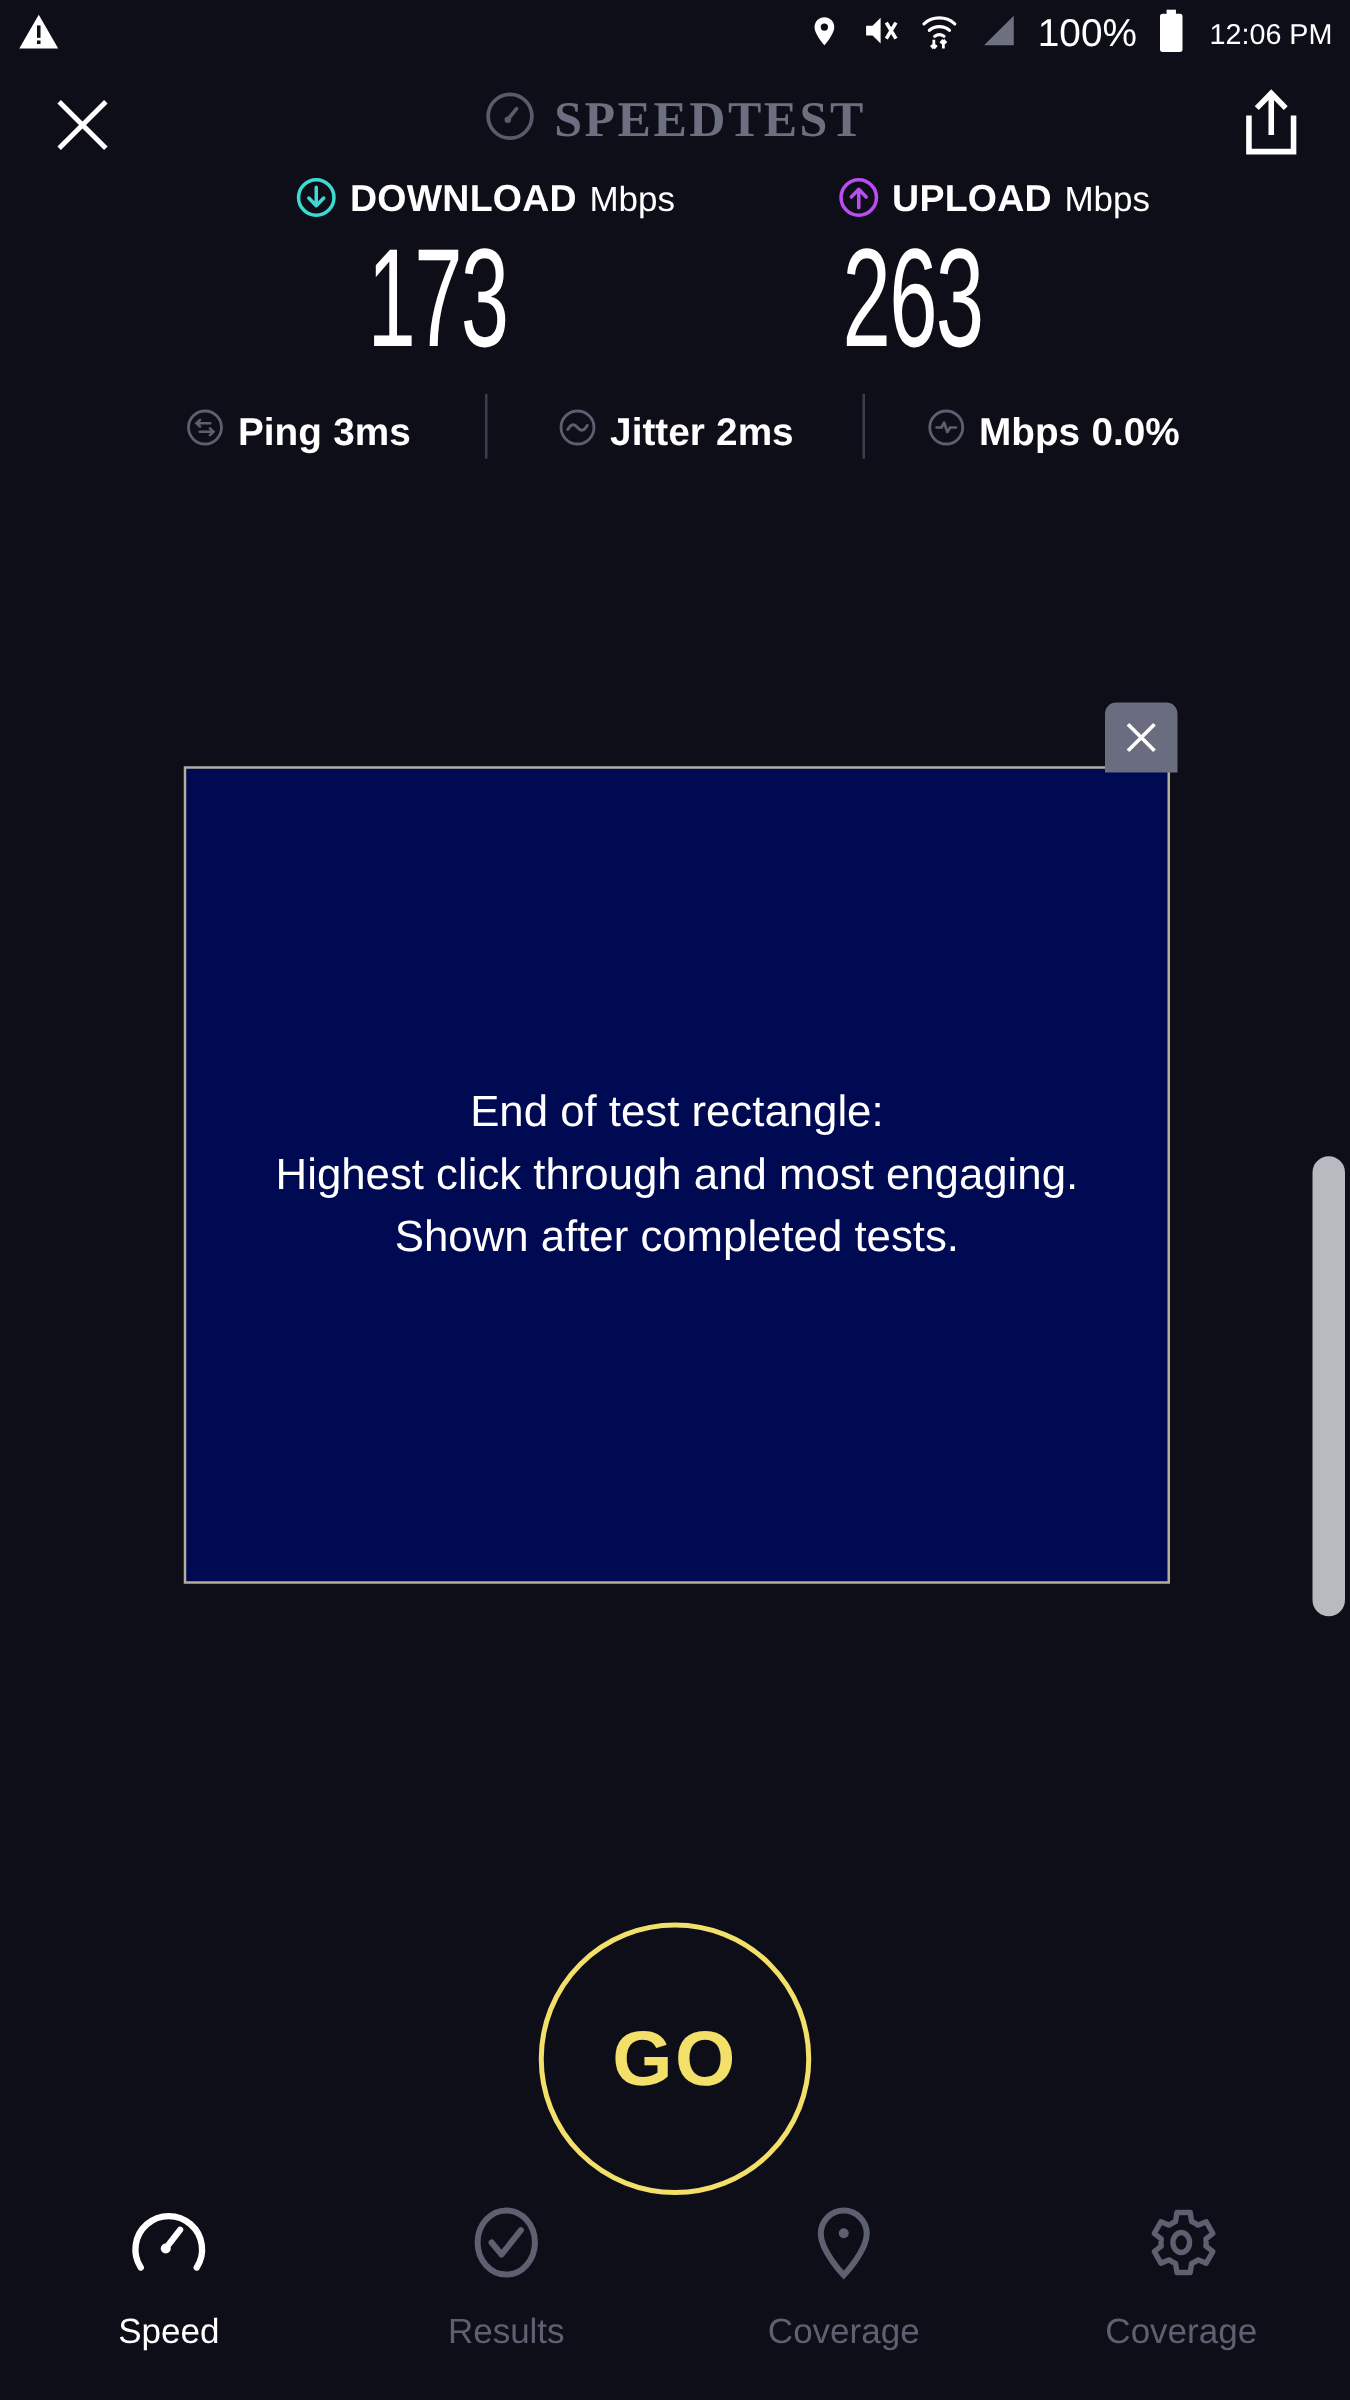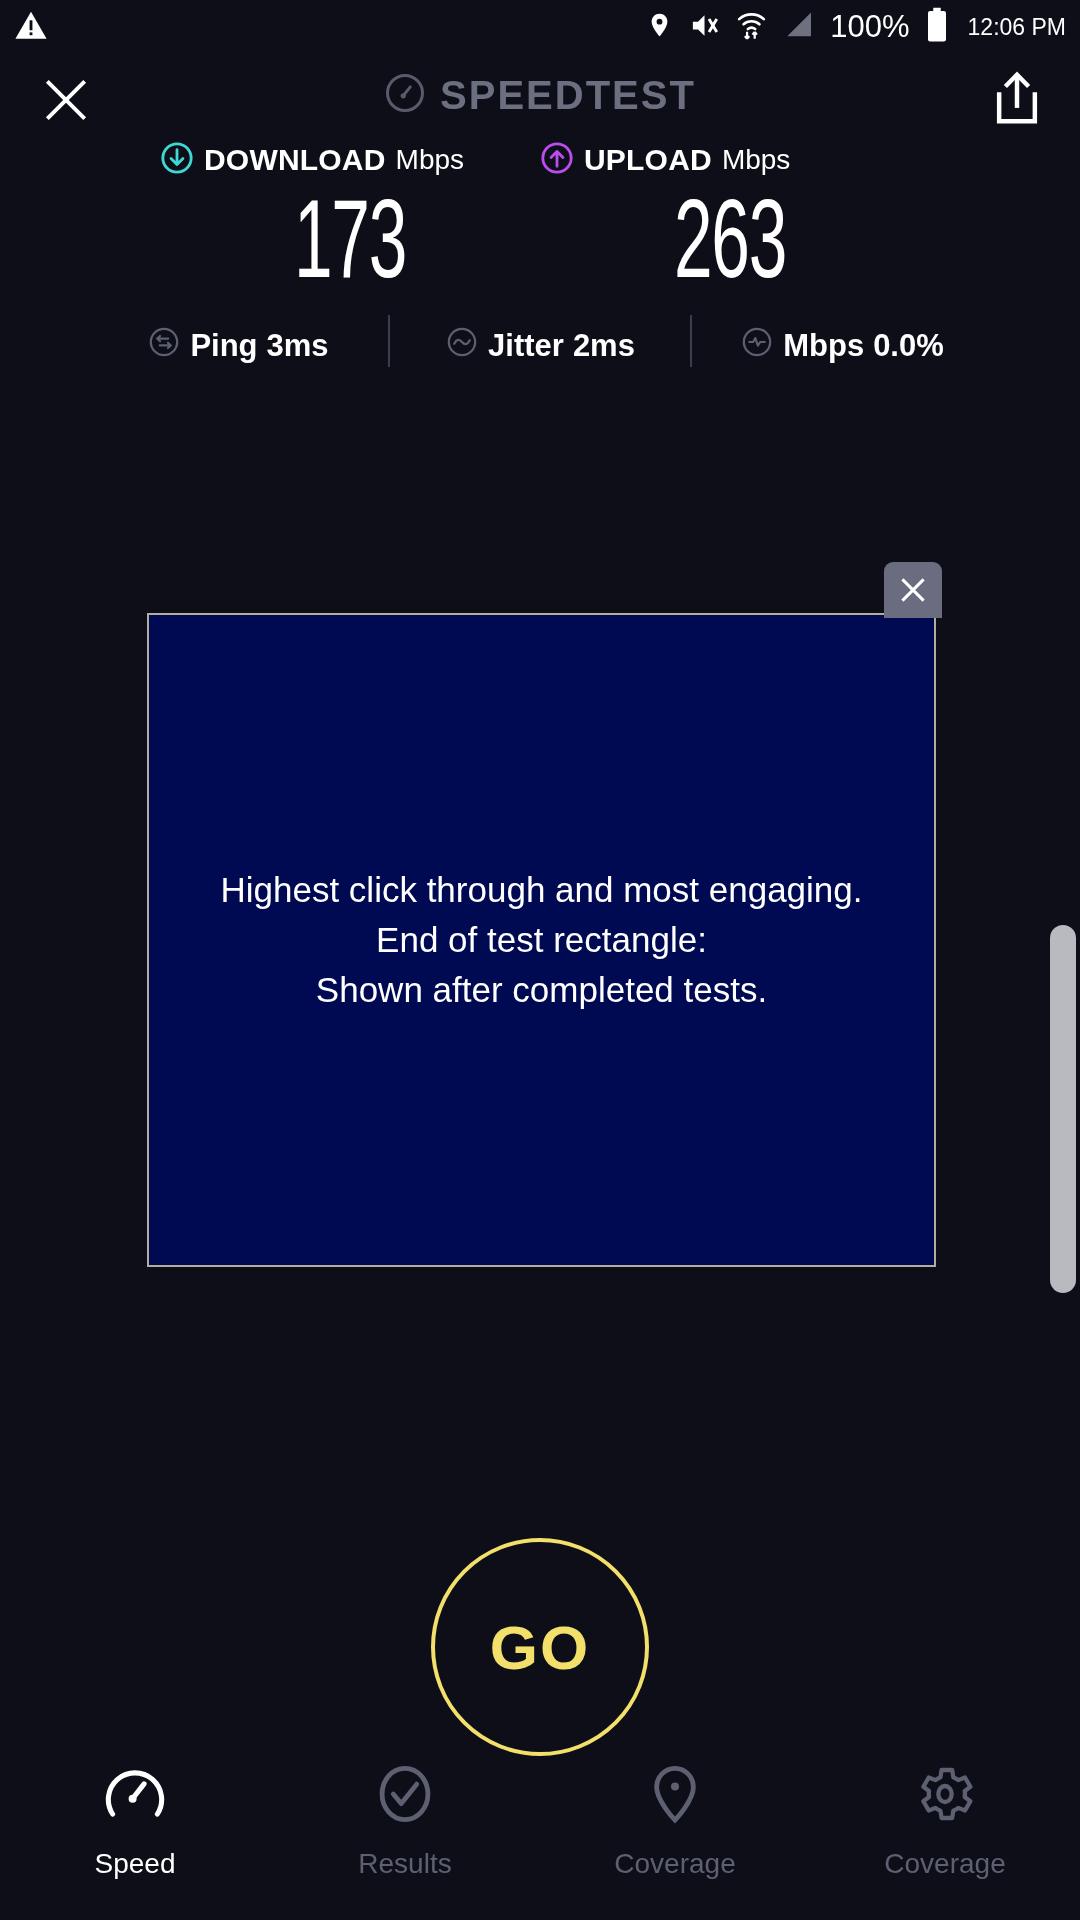--- a/index.html
+++ b/index.html
@@ -36,36 +36,36 @@
   }
   .close-x {
     position:absolute; left:38px; top:18px; width:56px; height:56px;
     cursor:pointer;
   }
   .brand {
     position:absolute; left:0; right:0; top:18px;
     display:flex; align-items:center; justify-content:center; gap:14px;
   }
   .brand-text {
-    color:#6b6f80; font-size:40px; font-weight:bold; letter-spacing:2px;
+    color:#6b6f80; font-size:40px; font-weight:bold; letter-spacing:2px;font-family:Liberation Serif, serif;
   }
   .share-btn {
     position:absolute; right:36px; top:16px; width:54px; height:58px;
     cursor:pointer;
   }
 
   
   .results { position:absolute; top:140px; left:0; width:1080px; }
   .dl-ul-row {
     display:flex; justify-content:center; align-items:flex-start;
     gap:0px;
   }
   .metric-col { width:380px; text-align:center; }
   .metric-head {
-    display:flex; align-items:center; justify-content:flex-start; gap:10px;
+    display:flex; align-items:center; justify-content:flex-end; gap:10px;
     height:40px;
   }
   .metric-label {
     font-size:30px; font-weight:bold; color:#ffffff; letter-spacing:0.2px;
   }
   .metric-unit { font-size:28px; color:#ffffff; font-weight:400; }
   .metric-value {
     font-size:112px; color:#ffffff; line-height:1.05;
     font-weight:300; letter-spacing:-2px;
     font-family:"Liberation Sans Narrow","Liberation Sans", sans-serif;
@@ -304,22 +304,22 @@
   </div>
 
   <div class="ad-close">
     <svg width="34" height="34" viewBox="0 0 24 24">
       <path d="M4.5 4.5 L19.5 19.5 M19.5 4.5 L4.5 19.5" stroke="#ffffff" stroke-width="2.1" fill="none"></path>
     </svg>
   </div>
 
   <div class="ad-rect">
     <div class="ad-text">
+      <div>End of test rectangle:</div>
       <div>Highest click through and most engaging.</div>
-      <div>End of test rectangle:</div>
       <div>Shown after completed tests.</div>
     </div>
   </div>
 
   <div class="ad-scroll"></div>
 
   <div class="go-btn">
     <span class="go-text">GO</span>
   </div>
 

